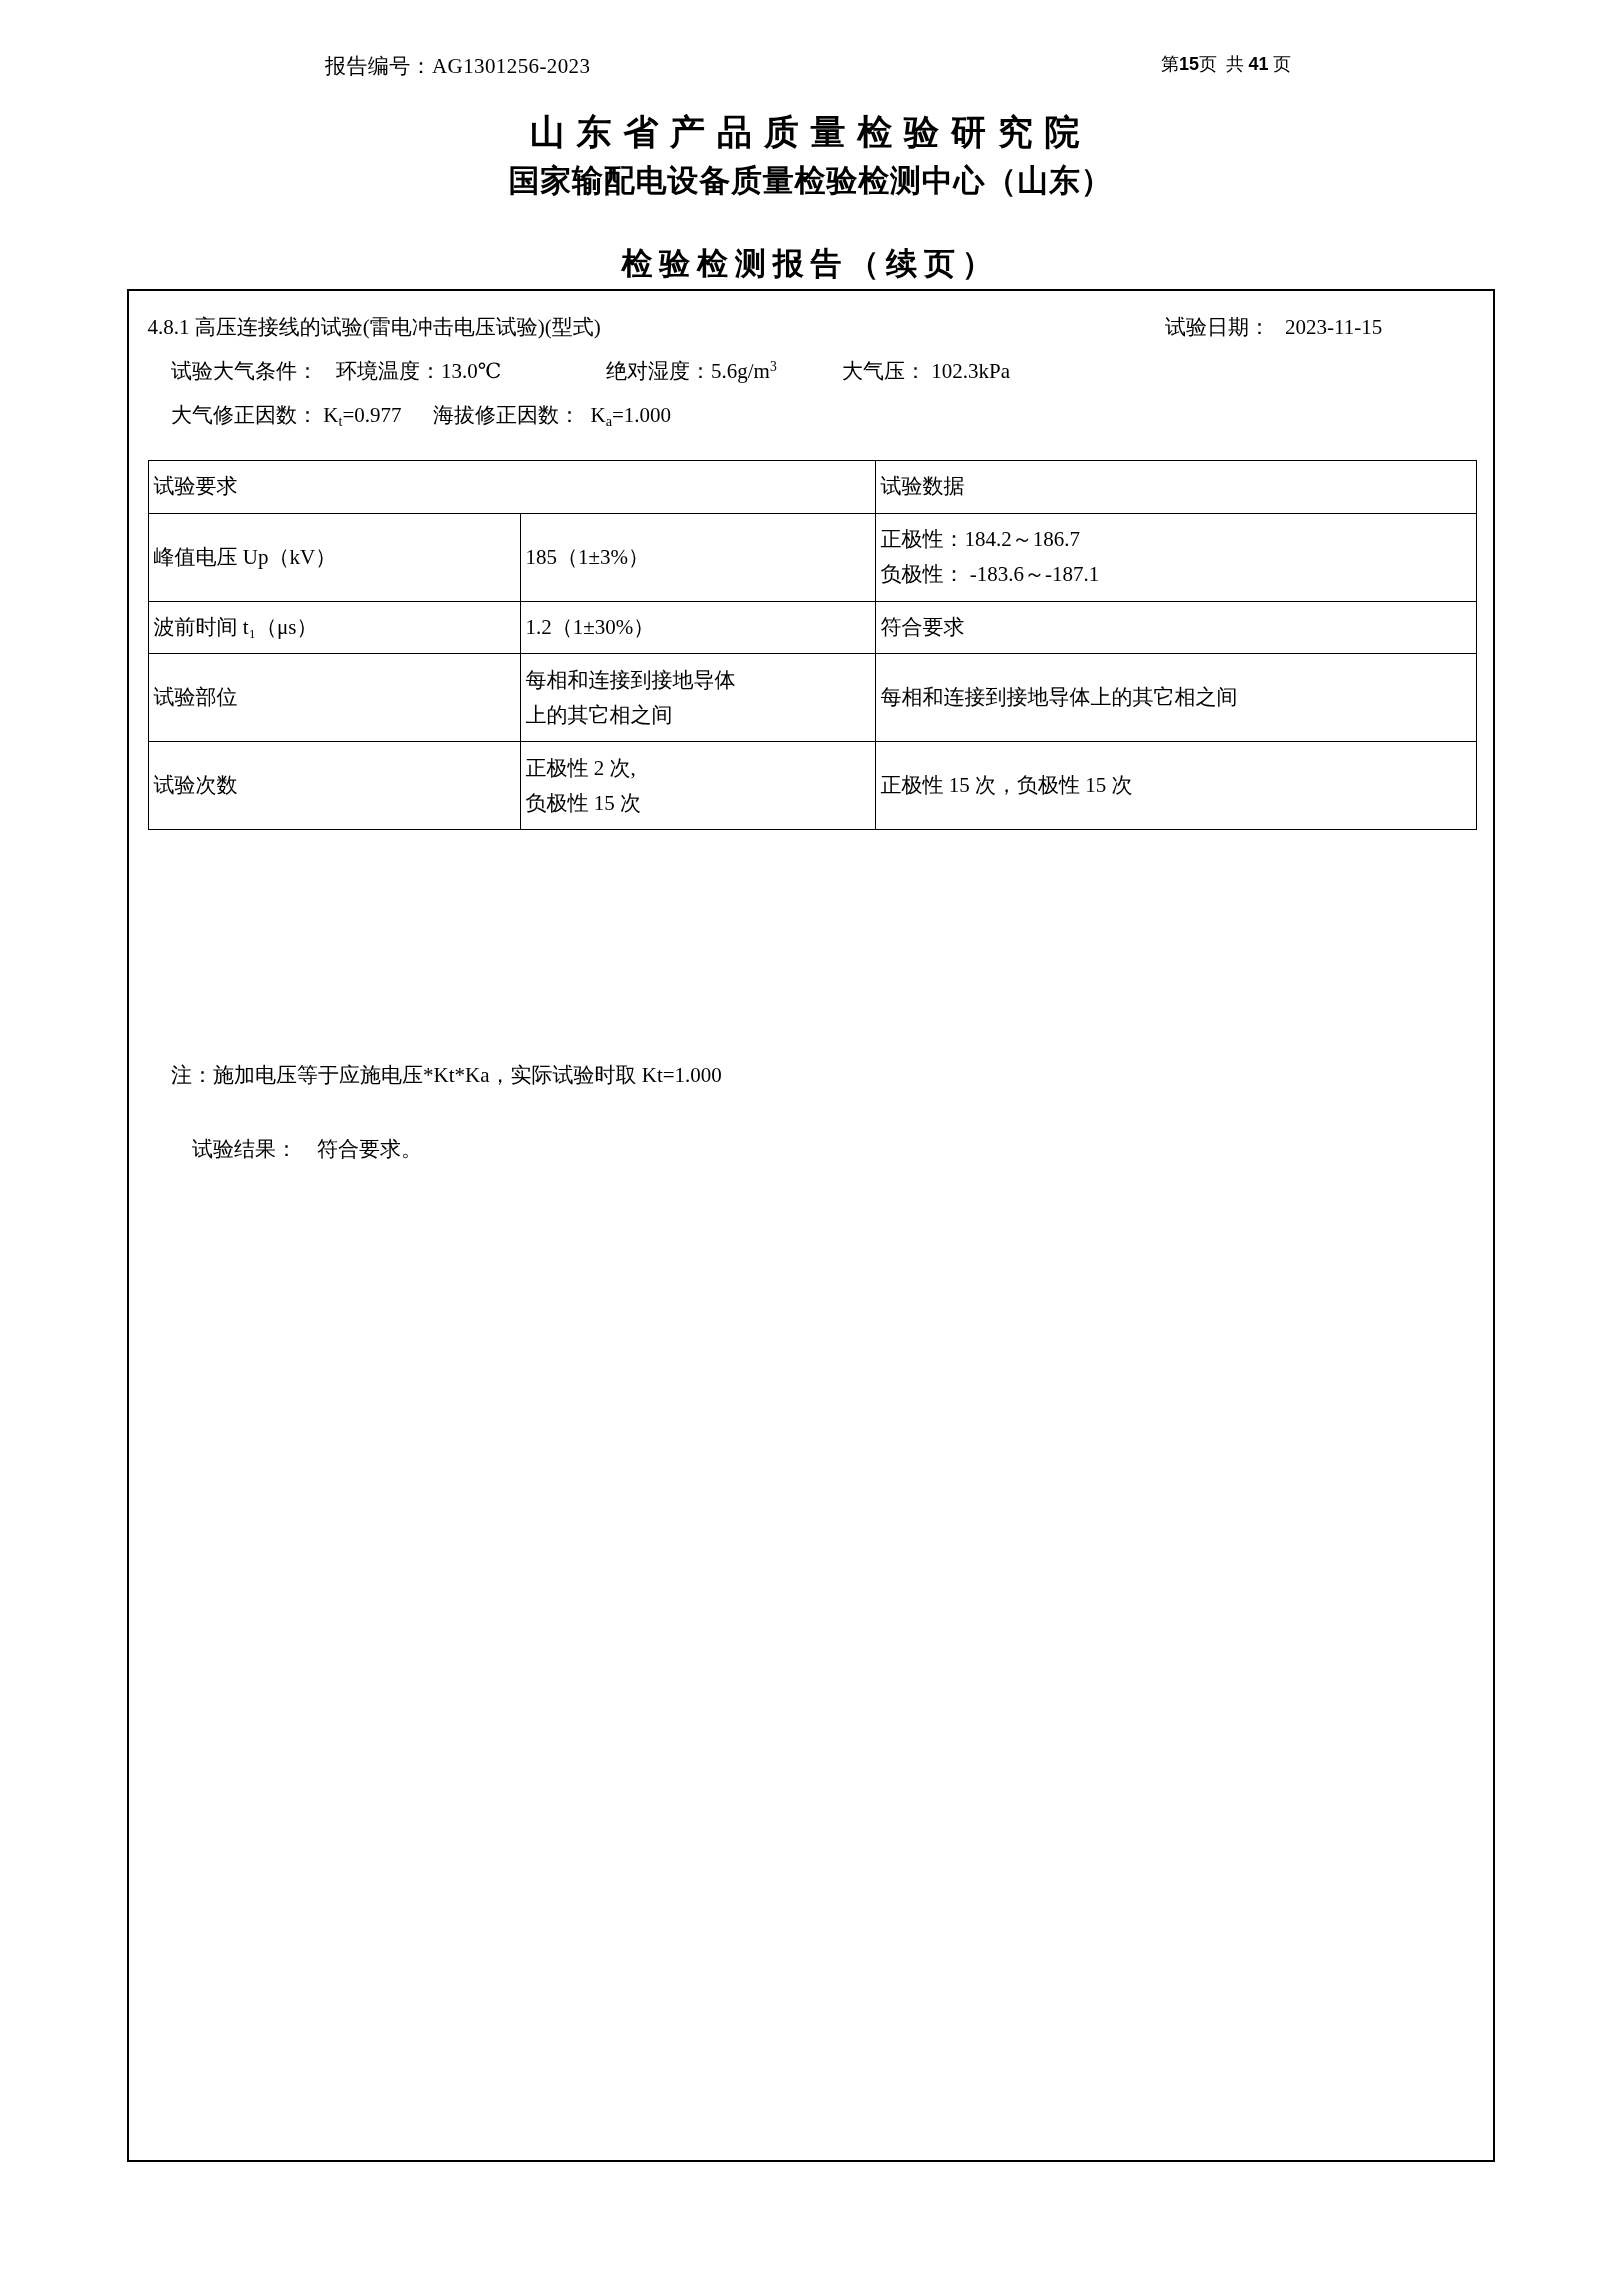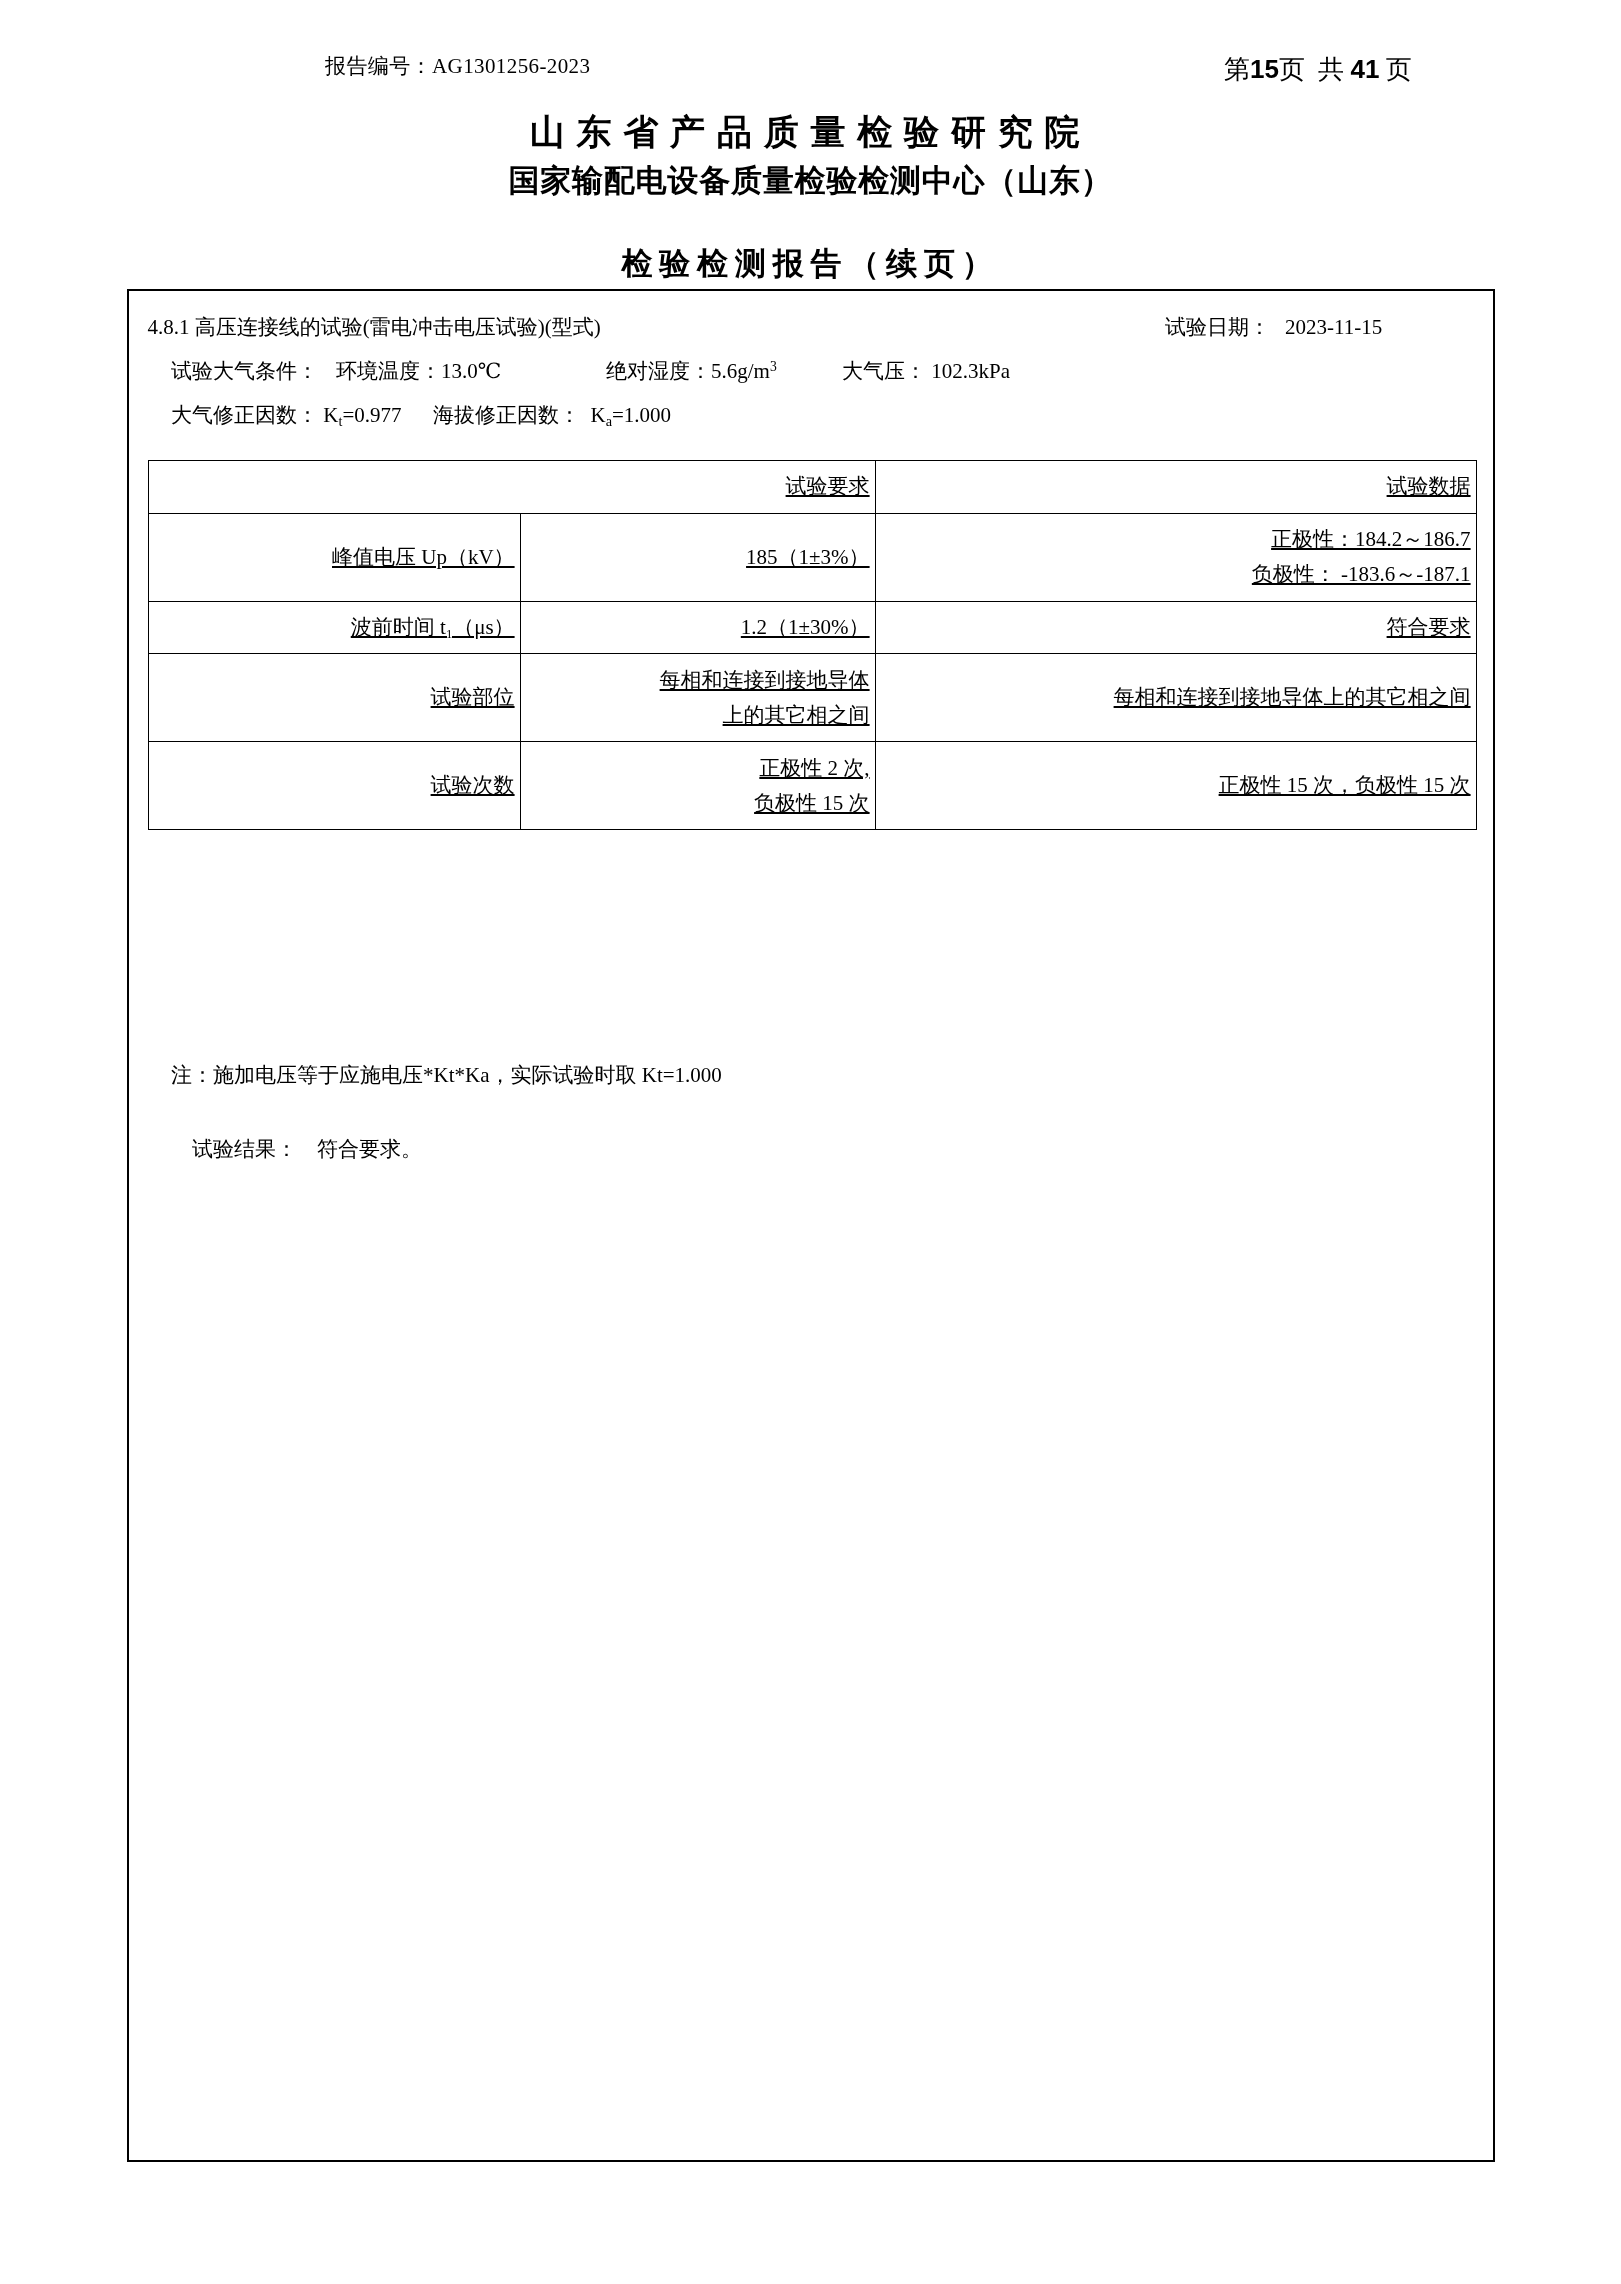--- a/index.html
+++ b/index.html
@@ -33,23 +33,23 @@
   .report-no {
     position: absolute;
     left: 325px;
     top: 0;
     font-size: 21px;
     letter-spacing: 0.4px;
     white-space: nowrap;
   }
   .page-no {
     position: absolute;
-    left: 1224px;
+    left: 1161px;
     top: 0;
-    font-size: 26px;
+    font-size: 18px;
     white-space: nowrap;
   }
   .page-no .num {
     font-family: "Liberation Sans", sans-serif;
     font-weight: bold;
   }
 
   
   .titles {
     position: absolute;
@@ -129,26 +129,25 @@
   .dtable {
     position: absolute;
     left: 18.6px;
     top: 169px;
     width: 1327px;
     border-collapse: collapse;
     table-layout: fixed;
   }
   .dtable td {
     border: 1.7px solid #000;
-    text-align: right;
+    text-align: left;
     vertical-align: middle;
     font-size: 21px;
     padding: 8.4px 5px;
     line-height: 35px;
-    text-decoration: underline;
   }
   .col-a { width: 372px; }
   .col-b { width: 355px; }
   .col-c { width: 601px; }
   .two-line span { display: block; }
 
   
   .note {
     position: absolute;
     left: 42px;

